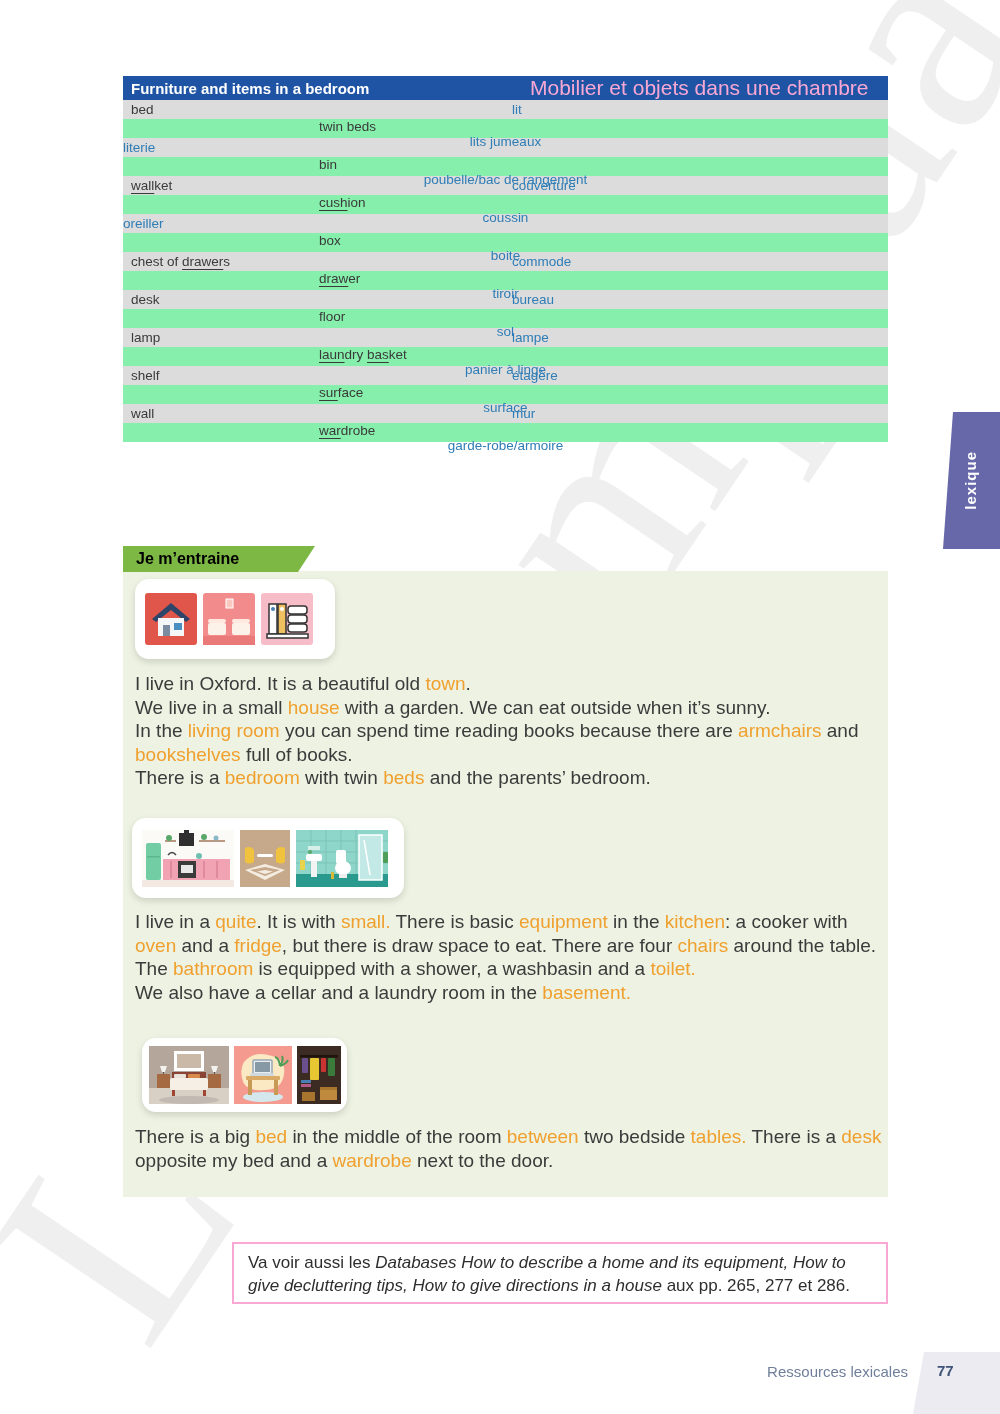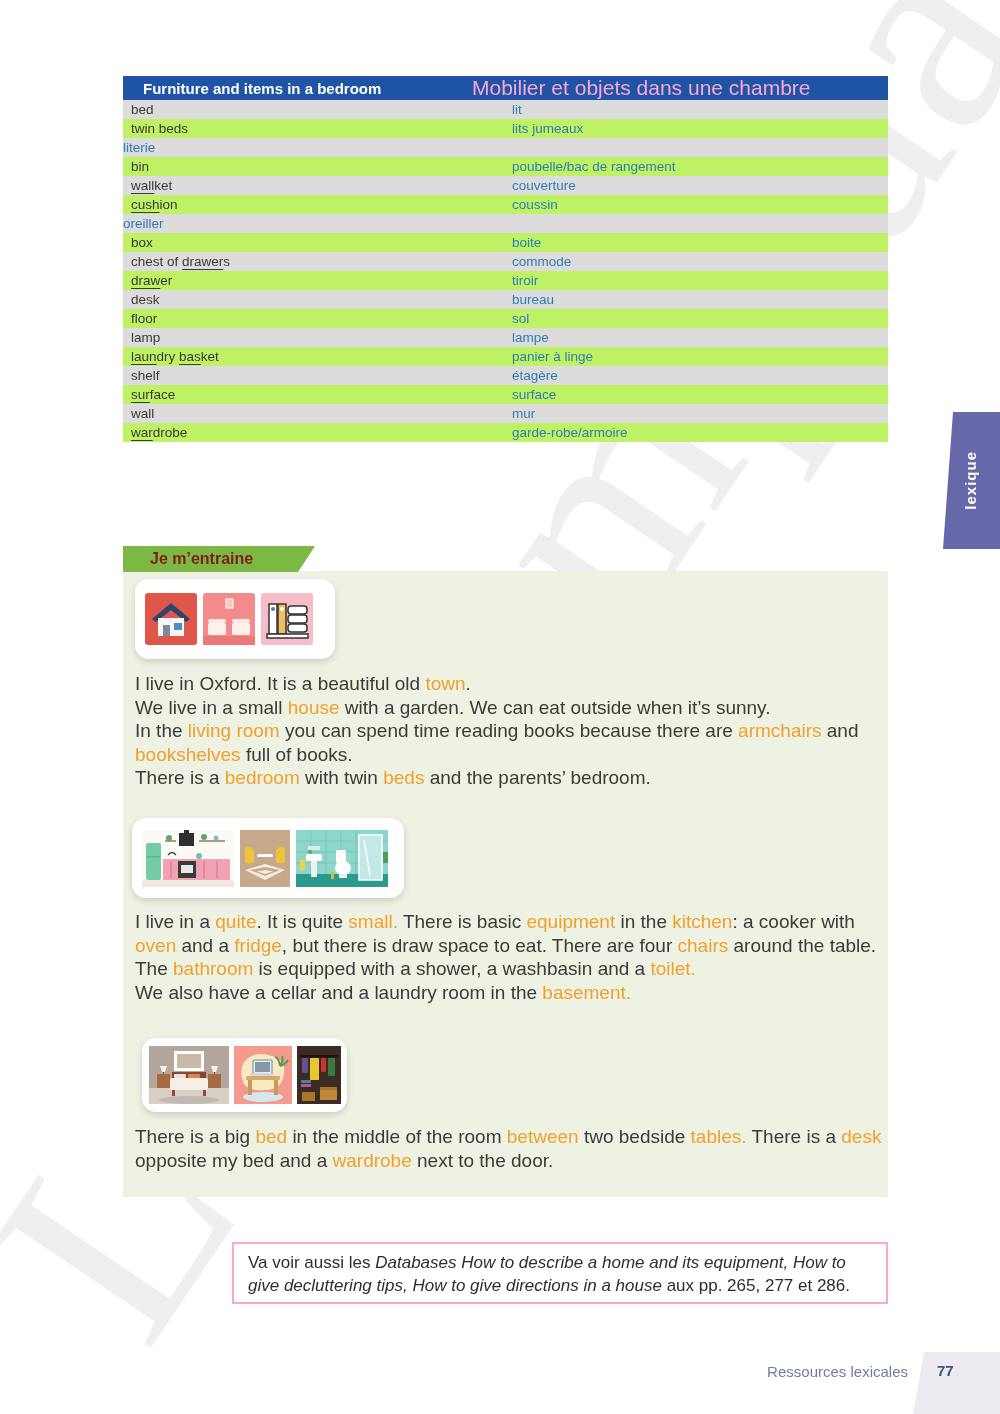--- a/index.html
+++ b/index.html
@@ -7,38 +7,38 @@
   .page{position:absolute;inset:0;width:1000px;height:1414px;}
 
   
   .watermark{position:absolute;left:-460px;top:430px;width:2000px;text-align:center;
     transform:rotate(-56deg);font-family:"Liberation Serif",serif;font-size:290px;
     letter-spacing:6px;color:rgba(110,110,110,0.11);white-space:nowrap;z-index:0;}
 
   
   .vtable{position:absolute;left:123px;top:76px;width:765px;z-index:2;}
   .vhead{display:flex;background:#1f54a5;height:24px;align-items:center;}
-  .vhead .hen{width:349px;padding-left:20px;box-sizing:border-box;color:#ffffff;font-weight:bold;font-size:15px;}
+  .vhead .hen{width:407px;padding-left:8px;box-sizing:border-box;color:#ffffff;font-weight:bold;font-size:15px;}
   .vhead .hfr{flex:1;color:#f9a8d4;font-size:21px;}
   .vrow{display:flex;height:19px;align-items:center;font-size:13.5px;}
   .vrow.odd{background:#dcdcdc;}
-  .vrow.even{background:#bef264;}
+  .vrow.even{background:#86efac;flex-direction:column;}
   .vrow .en{width:389px;padding-left:8px;box-sizing:border-box;color:#3a3a3a;}
   .vrow .fr{flex:1;color:#2e7db6;}
   .u{text-decoration:underline;text-underline-offset:3px;text-decoration-thickness:1px;}
 
   
   .lexique-tab{position:absolute;left:941px;top:412px;width:59px;height:137px;background:#6668a9;
     clip-path:polygon(12px 0,100% 0,100% 100%,2px 100%);z-index:2;display:flex;align-items:center;justify-content:center;}
   .lexique-tab span{writing-mode:vertical-rl;transform:rotate(180deg);color:#ffffff;font-weight:bold;font-size:15px;letter-spacing:1px;}
 
   
   .banner{position:absolute;left:123px;top:546px;width:192px;height:26px;background:#7cb843;
     clip-path:polygon(0 0,100% 0,calc(100% - 17px) 100%,0 100%);z-index:3;
-    color:#7f1d1d;font-weight:bold;font-size:16px;line-height:26px;padding-left:27px;box-sizing:border-box;}
+    color:#000000;font-weight:bold;font-size:16px;line-height:26px;padding-left:13px;box-sizing:border-box;}
   .training-area{position:absolute;left:123px;top:571px;width:765px;height:626px;background:#edf2e2;z-index:2;}
 
   .card{position:absolute;background:#ffffff;border-radius:14px;box-shadow:0 3px 7px rgba(0,0,0,0.14);
     display:flex;align-items:center;z-index:3;}
   .card .icon{display:block;}
   .card1{left:12px;top:8px;width:190px;height:80px;padding-left:10px;gap:6px;}
   .card2{left:9px;top:247px;width:262px;height:80px;padding-left:10px;gap:6px;}
   .card3{left:19px;top:467px;width:198px;height:74px;padding-left:7px;gap:5px;}
 
   .para{position:absolute;left:12px;color:#3b3b3b;font-size:19px;z-index:3;}
@@ -246,21 +246,21 @@
         <rect x="4" y="30" width="5" height="10" fill="#e8d44c"></rect>
         <rect x="40" y="20" width="10" height="14" rx="2" fill="#ffffff"></rect>
         <ellipse cx="47" cy="38" rx="8" ry="7" fill="#ffffff"></ellipse>
         <rect x="43" y="44" width="8" height="4" fill="#eeeeee"></rect>
         <rect x="35" y="42" width="3" height="7" fill="#d8b838"></rect>
         <rect x="87" y="22" width="5" height="11" rx="1" fill="#4e9e58"></rect>
       </svg>
     </div>
 
     <div class="para para2">
-        <div class="tline"><span>I live in a </span><span class="hl">quite</span><span>. It is quite </span><span class="hl">small.</span><span> There is basic </span><span class="hl">equipment</span><span> in the </span><span class="hl">kitchen</span><span>: a cooker with</span></div>
+        <div class="tline"><span>I live in a </span><span class="hl">quite</span><span>. It is with </span><span class="hl">small.</span><span> There is basic </span><span class="hl">equipment</span><span> in the </span><span class="hl">kitchen</span><span>: a cooker with</span></div>
         <div class="tline"><span class="hl">oven</span><span> and a </span><span class="hl">fridge</span><span>, but there is draw space to eat. There are four </span><span class="hl">chairs</span><span> around the table.</span></div>
         <div class="tline"><span>The </span><span class="hl">bathroom</span><span> is equipped with a shower, a washbasin and a </span><span class="hl">toilet.</span></div>
         <div class="tline"><span>We also have a cellar and a laundry room in the </span><span class="hl">basement.</span></div>
       </div>
 
     <div class="card card3">
       <svg class="icon" width="80" height="58" viewBox="0 0 80 58">
         <rect width="80" height="58" fill="#b5a69c"></rect>
         <rect x="0" y="42" width="80" height="16" fill="#d8cfc5"></rect>
         <ellipse cx="40" cy="54" rx="30" ry="4" fill="#c2bab2"></ellipse>

